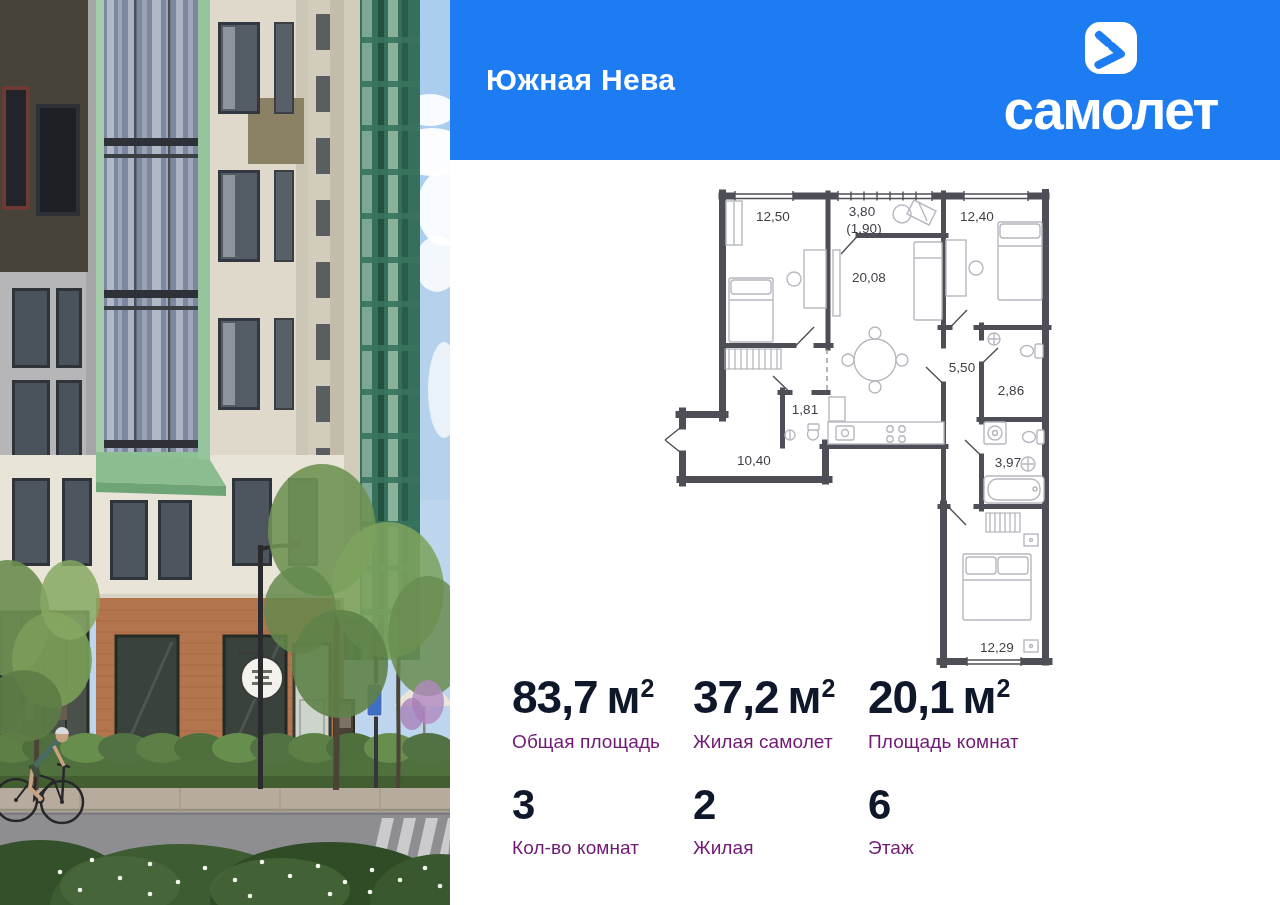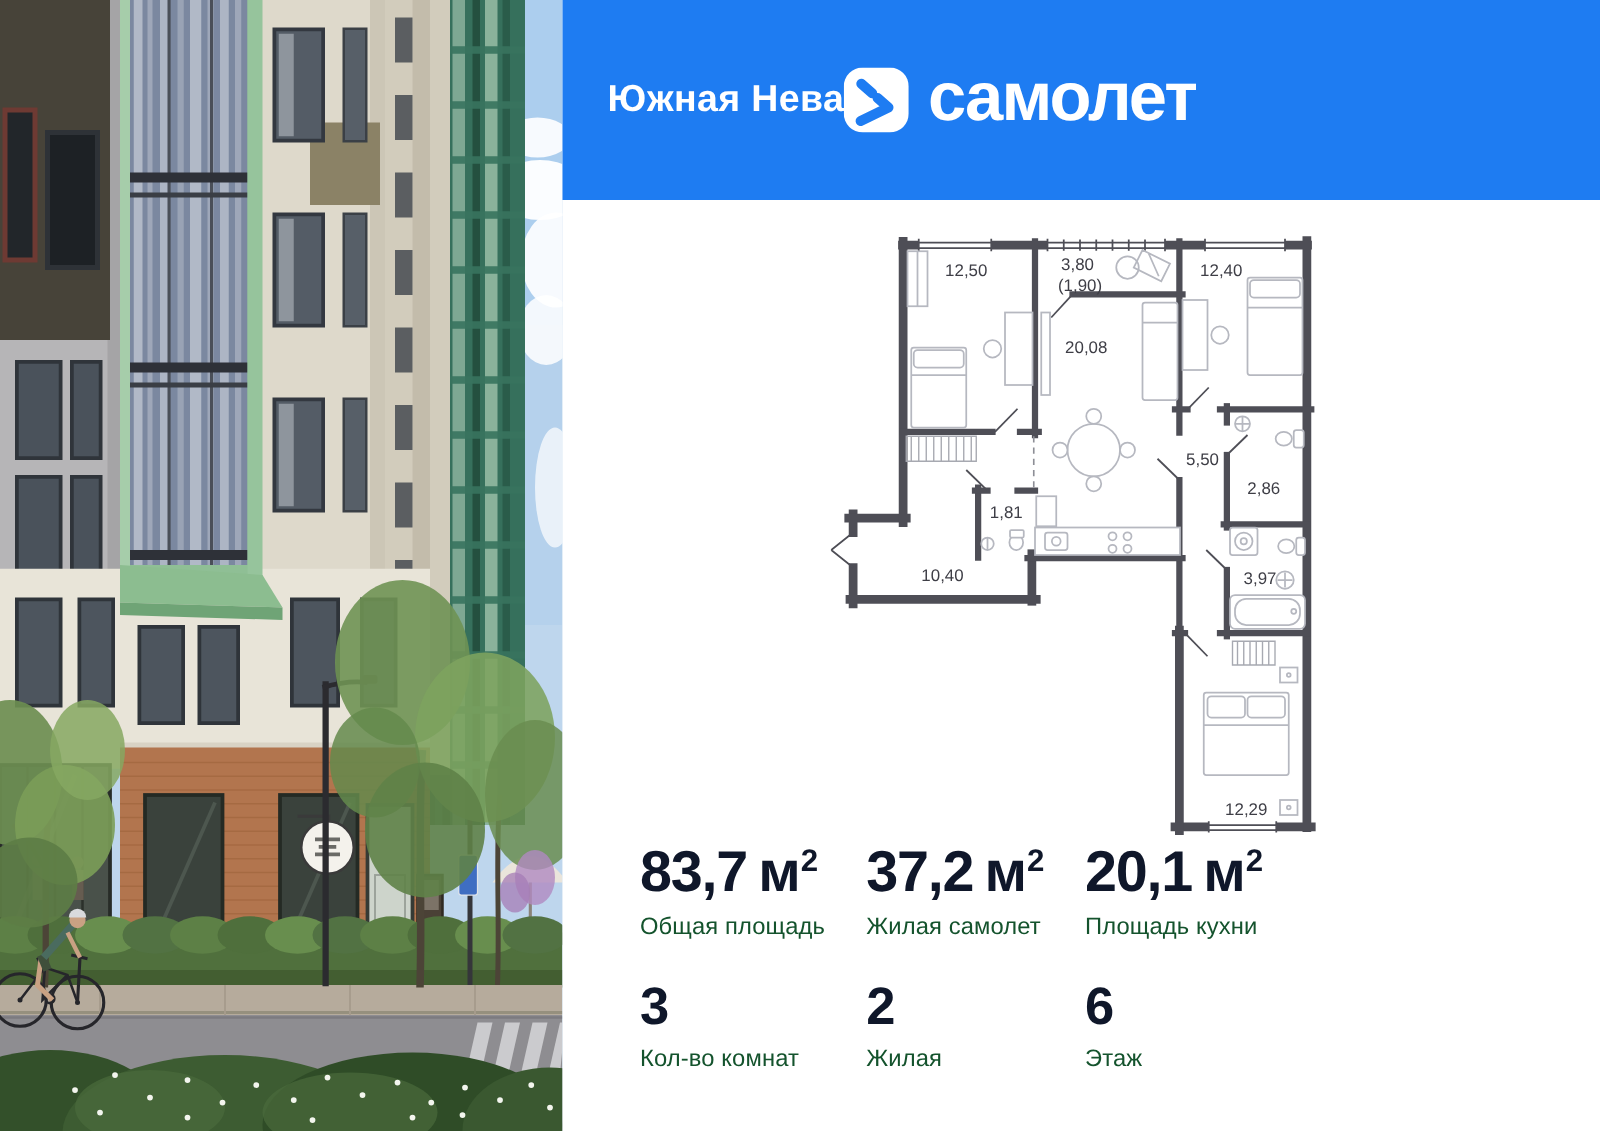--- a/index.html
+++ b/index.html
@@ -2,36 +2,36 @@
 <html><head>
 <meta charset="utf-8">
 <style>
   html,body{margin:0;padding:0;background:#ffffff;}
   body{width:1280px;height:905px;overflow:hidden;font-family:"Liberation Sans",sans-serif;}
   .page{display:flex;width:1280px;height:905px;}
   .photo{flex:0 0 450px;width:450px;height:905px;position:relative;overflow:hidden;background:#a9c9e6;}
   .photo svg{display:block;}
   .panel{position:relative;flex:1;background:#ffffff;}
   .header{position:absolute;left:0;top:0;width:100%;height:160px;background:#1e7cf2;
-          display:flex;align-items:center;
+          display:flex;align-items:center;justify-content:space-between;
           box-sizing:border-box;padding:0 62px 0 36px;}
   .title{color:#ffffff;font-size:30px;font-weight:700;letter-spacing:.3px;}
-  .brand{display:flex;align-items:center;gap:15px;}
+  .brand{display:flex;align-items:center;gap:15px;flex-direction:column;}
   .brand-icon svg{display:block;}
   .brand-text{color:#ffffff;font-size:55px;font-weight:600;letter-spacing:-1.5px;line-height:1;margin-top:-6px;}
   .floorplan{position:absolute;left:208px;top:188px;width:395px;height:480px;}
   .plan-label{font-family:"Liberation Sans",sans-serif;font-size:13.5px;fill:#3e3e46;}
   .stats{position:absolute;display:grid;grid-template-columns:181px 175px auto;}
   .stats-areas{left:62px;top:674px;}
   .stats-info{left:62px;top:784px;}
   .stat-value{color:#0f172a;font-weight:700;font-size:46px;line-height:1;letter-spacing:-1px;white-space:nowrap;}
   .stats-info .stat-value{font-size:42px;}
   .stat-unit{margin-left:9px;}
   .stat-sup{font-size:25px;position:relative;top:-16px;margin-left:1px;font-weight:700;}
-  .stat-label{margin-top:11px;font-size:19px;color:#14532d;letter-spacing:.1px;}
+  .stat-label{margin-top:11px;font-size:19px;color:#701a75;letter-spacing:.1px;}
 </style>
 </head>
 <body>
 
 <div class="page">
 
   <div class="photo">
     <svg width="450" height="905" viewBox="0 0 450 905" xmlns="http://www.w3.org/2000/svg">
 
       <g>
@@ -480,21 +480,21 @@
       <div class="stat">
         <div class="stat-value"><span>83,7</span><span class="stat-unit">м</span><span class="stat-sup">2</span></div>
         <div class="stat-label">Общая площадь</div>
       </div>
       <div class="stat">
         <div class="stat-value"><span>37,2</span><span class="stat-unit">м</span><span class="stat-sup">2</span></div>
         <div class="stat-label">Жилая самолет</div>
       </div>
       <div class="stat">
         <div class="stat-value"><span>20,1</span><span class="stat-unit">м</span><span class="stat-sup">2</span></div>
-        <div class="stat-label">Площадь кухни</div>
+        <div class="stat-label">Площадь комнат</div>
       </div>
     </div>
 
     <div class="stats stats-info">
       <div class="stat">
         <div class="stat-value">3</div>
         <div class="stat-label">Кол-во комнат</div>
       </div>
       <div class="stat">
         <div class="stat-value">2</div>

